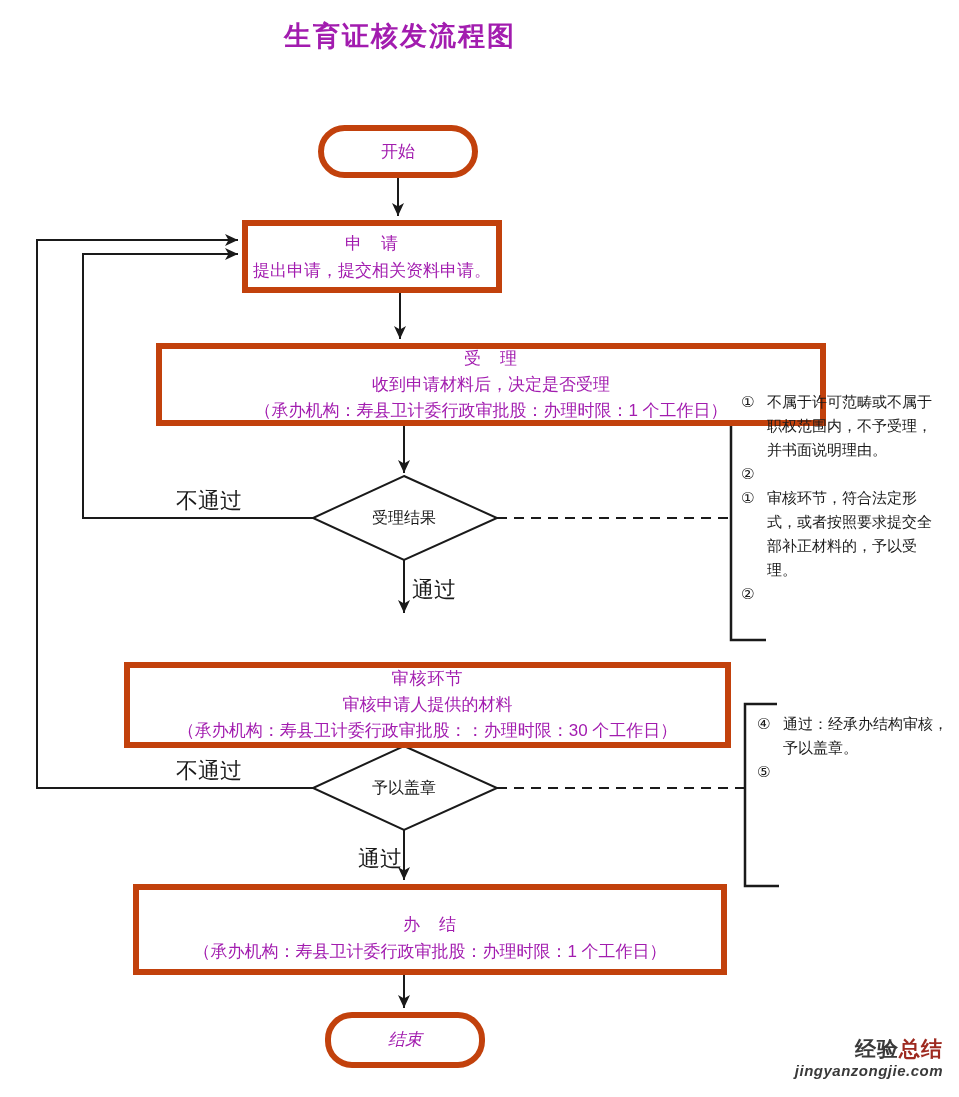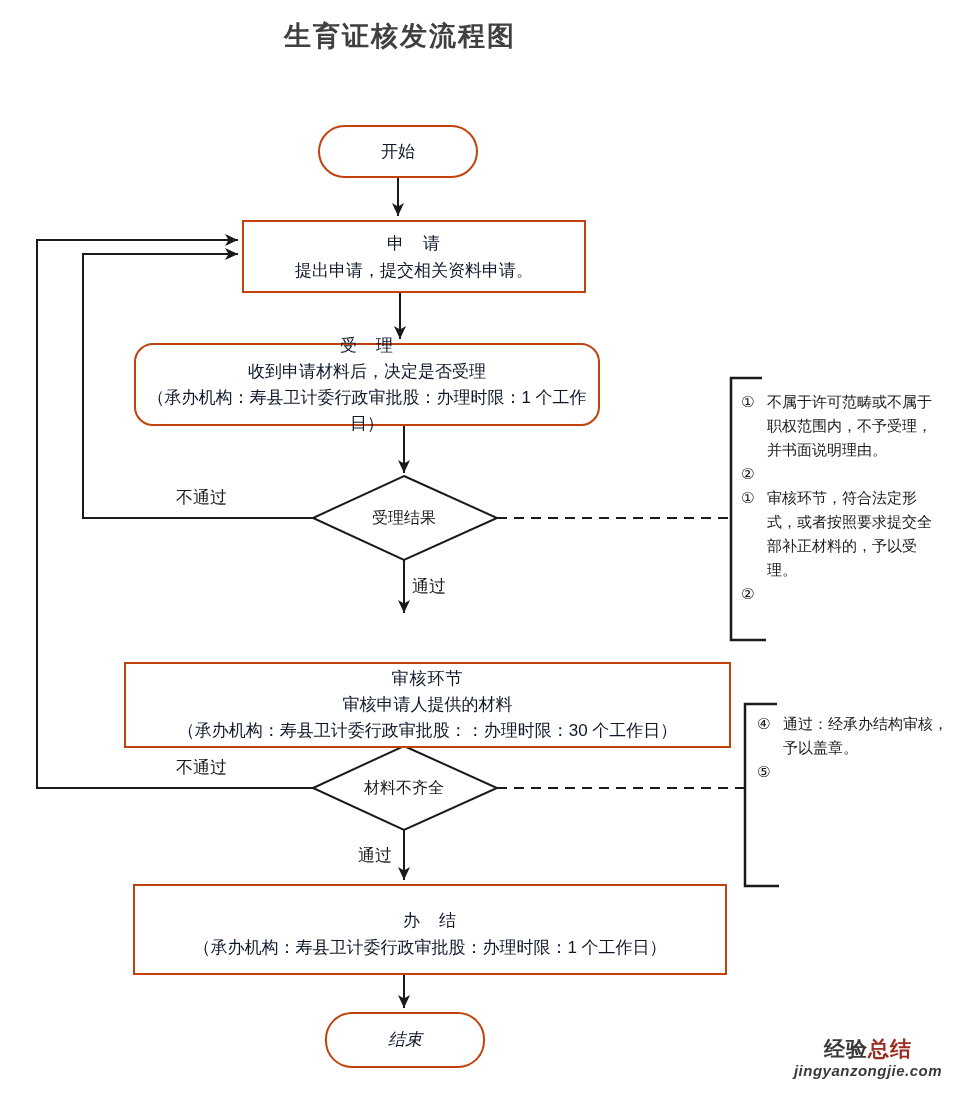--- a/index.html
+++ b/index.html
@@ -19,64 +19,64 @@
     width: 959px; height: 1097px;
   }
   .page-title {
     position: absolute;
     left: 150px; top: 18px; width: 500px;
     text-align: center;
     font-family: "Liberation Serif", "DejaVu Serif", serif;
     font-size: 27px;
     font-weight: bold;
     letter-spacing: 2px;
-    color: #404040;
+    color: #a21caf;
   }
   .node {
     position: absolute;
-    border: 2px solid #c2410c;
+    border: 6px solid #c2410c;
     background: #ffffff;
     display: flex;
     flex-direction: column;
     align-items: center;
     justify-content: center;
     text-align: center;
     font-size: 17px;
     line-height: 26px;
-    color: #0f172a;
+    color: #a21caf;
   }
   .terminal { border-radius: 27px; font-size: 17px; }
   .node .box-title { letter-spacing: 1px; }
   .diamond-label {
     position: absolute;
     text-align: center;
     font-size: 16px;
     color: #1a1a1a;
     
   }
   .edge-label {
     position: absolute;
-    font-size: 17px;
+    font-size: 22px;
     color: #1a1a1a;
     white-space: nowrap;
   }
   .notes {
     position: absolute;
     font-size: 15px;
     line-height: 24px;
     color: #1a1a1a;
   }
   .note-item { display: flex; align-items: flex-start; }
   .note-num { width: 26px; flex: 0 0 26px; }
   .note-text { width: 176px; }
   .watermark {
     position: absolute;
     left: 793px; top: 1038px;
     width: 150px;
-    text-align: center;
+    text-align: right;
     line-height: 22px;
   }
   .brand { font-size: 21px; font-weight: bold; letter-spacing: 1px; }
   .brand-dark { color: #3a3a3a; }
   .brand-red { color: #9e2a20; }
   .site { font-size: 15px; font-weight: bold; color: #3a3a3a; letter-spacing: 0.5px; font-style: italic; }
 </style>
 </head>
 <body>
 
@@ -112,40 +112,40 @@
     <polygon points="404,476 497,518 404,560 313,518" fill="#ffffff" stroke="#1a1a1a" stroke-width="2"></polygon>
     <polygon points="404,746 497,788 404,830 313,788" fill="#ffffff" stroke="#1a1a1a" stroke-width="2"></polygon>
   </svg>
 
   <div class="page-title">生育证核发流程图</div>
 
   <div class="node terminal" style="left:318px; top:125px; width:160px; height:53px;">
     <span>开始</span>
   </div>
 
-  <div class="node" style="left:242px; top:220px; width:344px; height:73px; line-height:27px;">
+  <div class="node" style="left:242px; top:220px; width:260px; height:73px; line-height:27px;">
     <div class="box-title">申　请</div>
     <div>提出申请，提交相关资料申请。</div>
   </div>
 
-  <div class="node" style="left:134px; top:343px; width:466px; height:83px;border-radius:19px;">
+  <div class="node" style="left:156px; top:343px; width:670px; height:83px;">
     <div class="box-title">受　理</div>
     <div>收到申请材料后，决定是否受理</div>
     <div>（承办机构：寿县卫计委行政审批股：办理时限：1 个工作日）</div>
   </div>
 
   <div class="diamond-label" style="left:344px; top:508px; width:120px;text-align:center;">受理结果</div>
 
   <div class="node" style="left:124px; top:617px; width:607px; height:86px;margin-top:45px;">
     <div class="box-title">审核环节</div>
     <div>审核申请人提供的材料</div>
     <div>（承办机构：寿县卫计委行政审批股：：办理时限：30 个工作日）</div>
   </div>
 
-  <div class="diamond-label" style="left:344px; top:778px; width:120px;">材料不齐全</div>
+  <div class="diamond-label" style="left:344px; top:778px; width:120px;">予以盖章</div>
 
   <div class="node" style="left:133px; top:884px; width:594px; height:91px; justify-content:flex-start; padding-top:21px; line-height:27px;">
     <div class="box-title">办　结</div>
     <div>（承办机构：寿县卫计委行政审批股：办理时限：1 个工作日）</div>
   </div>
 
   <div class="node terminal" style="left:325px; top:1012px; width:160px; height:56px;font-style:italic;">
     <span>结束</span>
   </div>
 

